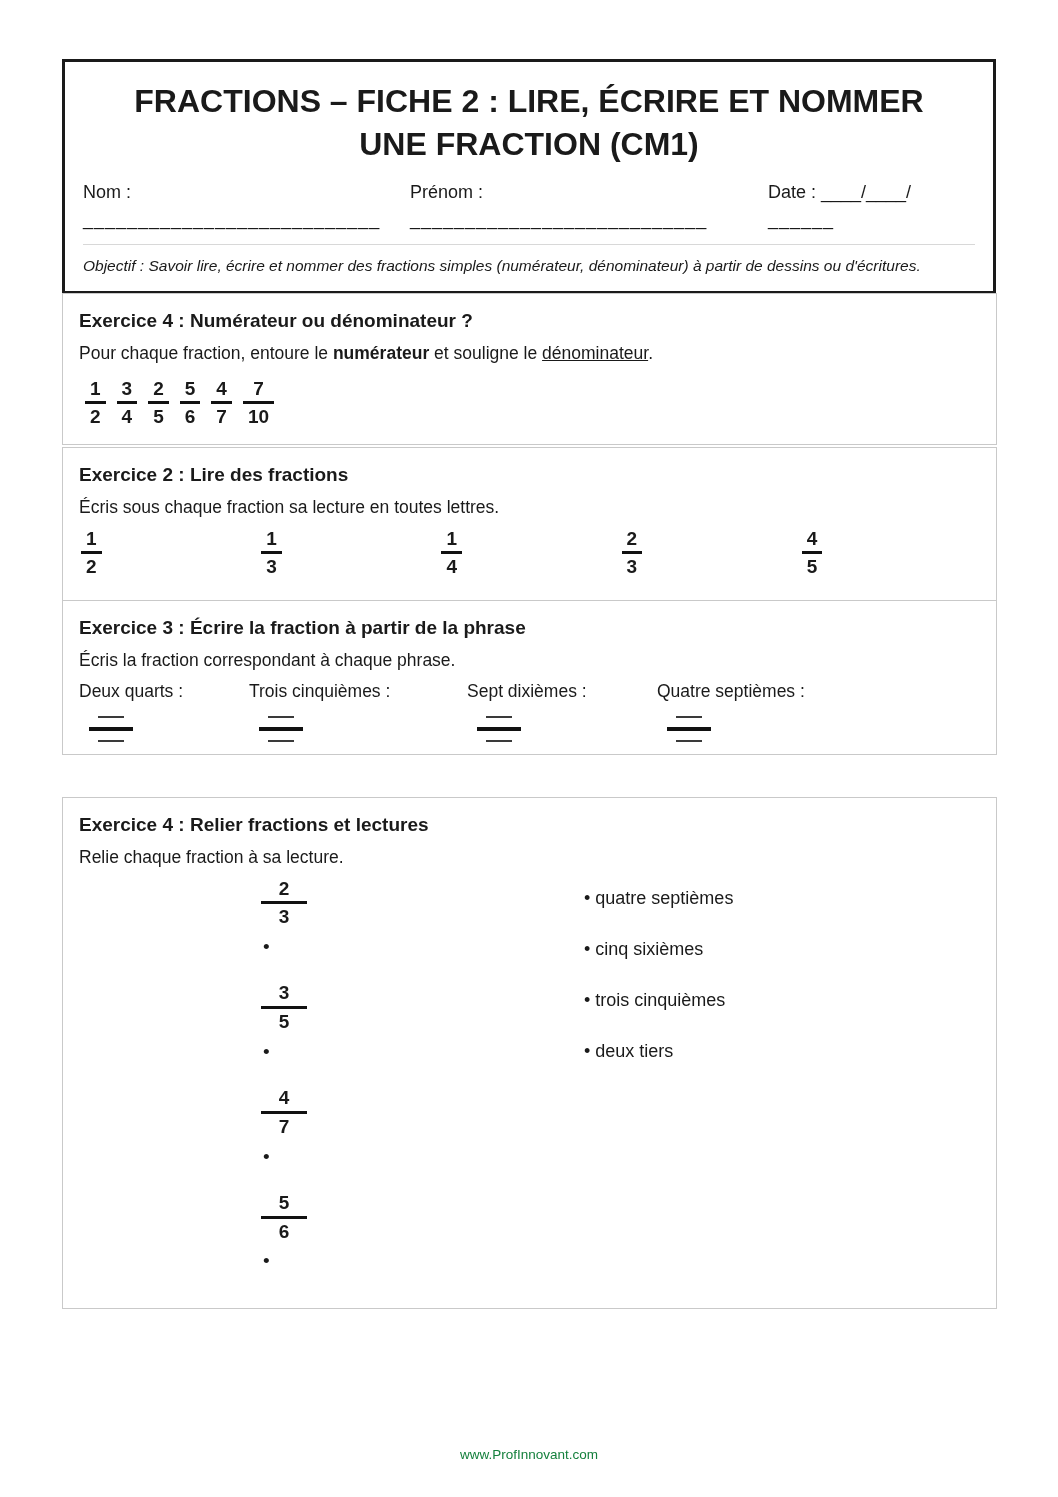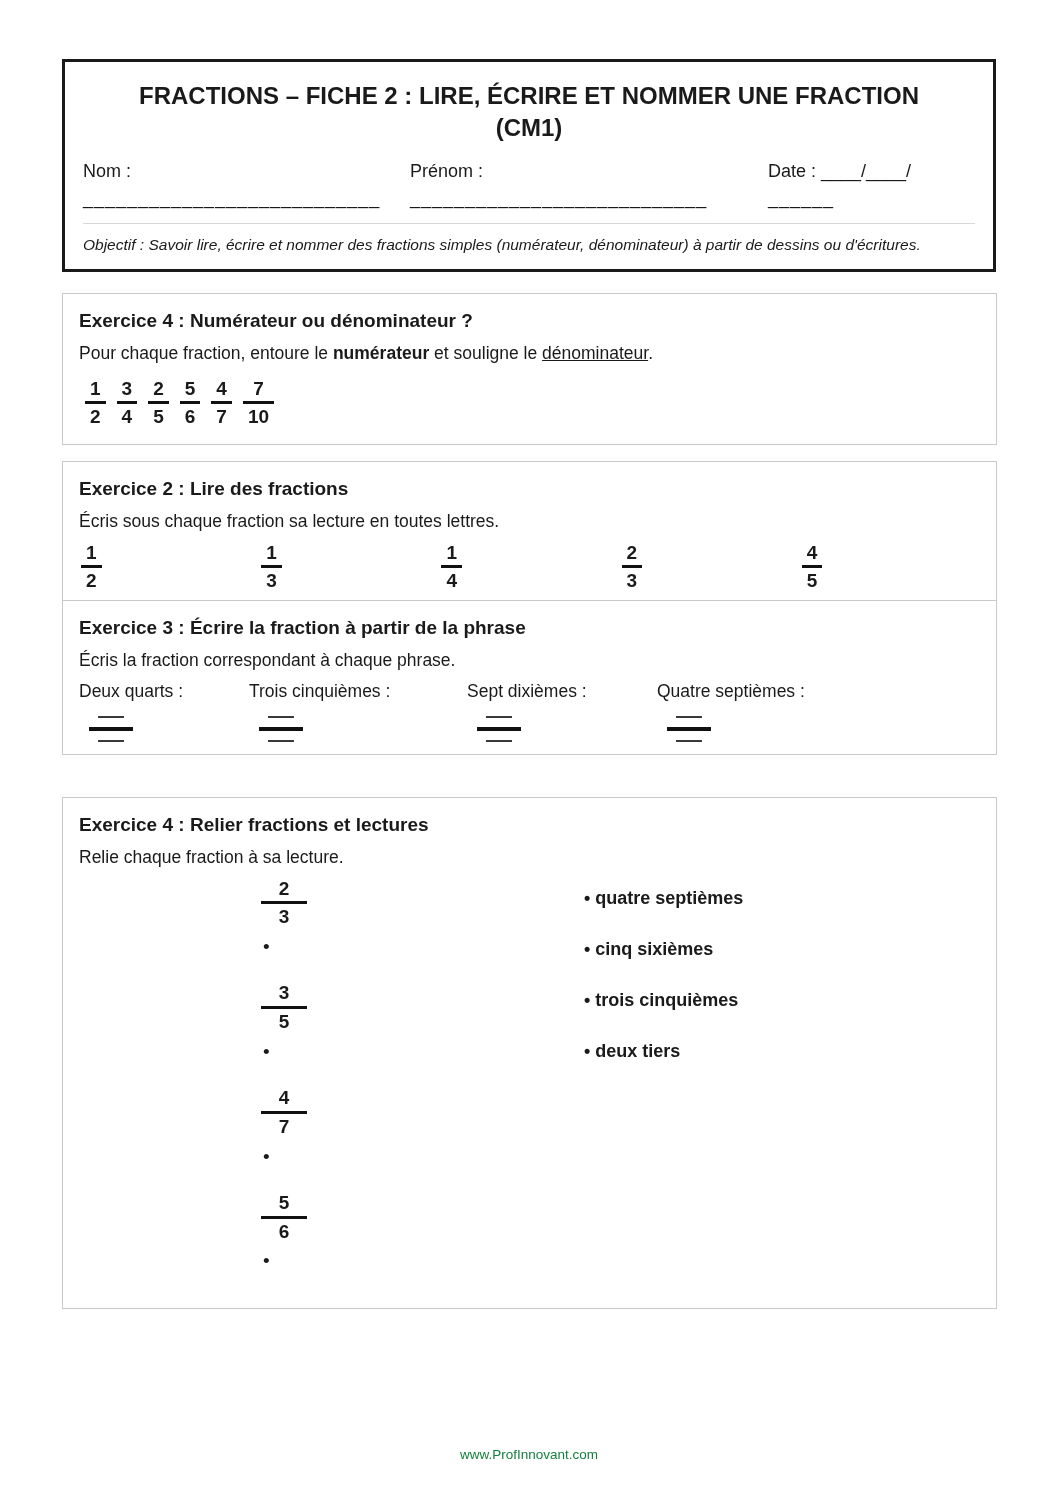--- a/index.html
+++ b/index.html
@@ -12,42 +12,42 @@
     position: relative;
   }
   
   .header-box {
     position: absolute; left: 62px; top: 59px; width: 934px;
     border: 3px solid #1a1a1a;
     padding: 14px 18px 14px;
     background: #fff;
   }
   .header-title {
-    font-size: 24px; font-weight: bold; text-align: center;
+    font-size: 32px; font-weight: bold; text-align: center;
     line-height: 1.35; margin: 4px auto 16px; max-width: 850px;
   }
   .fields-row { display: flex; font-size: 18px; margin: 8px 0 4px; }
   .field { display: flex; flex-direction: column; }
   .field-nom    { width: 327px; }
   .field-prenom { width: 358px; }
   .field-date   { flex: 1; }
   .field-label { white-space: pre; }
   .field-blank { margin-top: 6px; letter-spacing: 1px; white-space: pre; }
   .header-sep { border: none; border-top: 1px solid #d8d8d8; margin: 14px 0 10px; }
   .objectif { font-style: italic; font-size: 15.5px; line-height: 1.4; margin: 0; }
 
   
   .ex-box {
     position: absolute; left: 62px; width: 935px;
     border: 1px solid #c9c9c9;
     padding: 12px 16px;
     background: #fff;
   }
   .ex1 { top: 293px; min-height: 144px; }
-  .ex2 { top: 461px; min-height: 153px; }
+  .ex2 { top: 447px; min-height: 153px; }
   .ex3 { top: 600px; min-height: 155px; }
   .ex4 { top: 797px; min-height: 470px; }
   .ex-title { font-size: 19px; font-weight: bold; margin: 4px 0 10px; }
   .ex-instruction { font-size: 17.5px; margin: 0 0 8px; line-height: 1.35; }
   .uline { text-decoration: underline; }
 
   
   .frac {
     display: inline-flex; flex-direction: column; align-items: center;
     font-weight: bold; font-size: 19px; line-height: 1.15;
@@ -77,21 +77,21 @@
   }
   .blank-thin { width: 26px; border-top: 2px solid #3a3a3a; height: 0; }
   .blank-bar  { width: 44px; height: 4px; background: #111; }
 
   
   .ex4-body { display: flex; margin-top: 4px; }
   .ex4-left { width: 505px; padding-left: 182px; }
   .frac-group { display: flex; flex-direction: column; margin-bottom: 26px; width: 46px; }
   .frac-group .dot { font-size: 19px; line-height: 1; margin: 9px 0 0 2px; }
   .ex4-right { flex: 1; padding-top: 10px; }
-  .reading-item { font-size: 18px; margin-bottom: 30px; white-space: pre; font-weight: bold; }
+  .reading-item { font-size: 18px; margin-bottom: 30px; white-space: pre; }
 
   
   .footer {
     position: absolute; top: 1447px; left: 0; width: 100%;
     text-align: center; font-size: 13.5px; color: #15803d;
   }
 </style>
 </head>
 <body>
 

